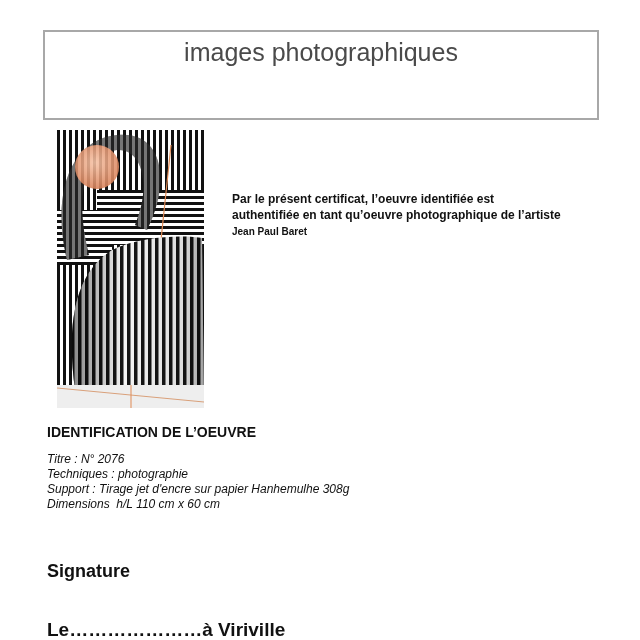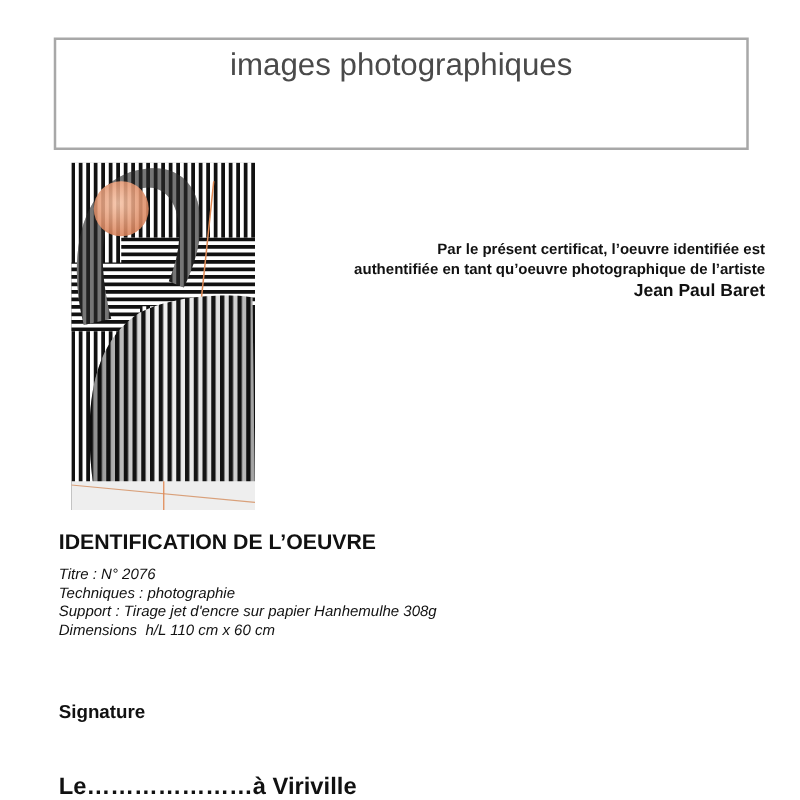--- a/index.html
+++ b/index.html
@@ -2,26 +2,26 @@
 <html><head>
 <meta charset="utf-8">
 <style>
   html, body { margin:0; padding:0; background:#ffffff; }
   body { width:640px; height:640px; position:relative; overflow:hidden; font-family:"Liberation Sans", sans-serif; color:#111; }
   .title-box { position:absolute; left:43px; top:30px; width:552px; height:86px; border:2px solid #a8a8a8; box-sizing:content-box; text-align:center; }
   .title-main { margin-top:10px; font-size:27px; font-weight:bold; color:#444444; letter-spacing:0px; line-height:30px; }
   .title-sub { margin-top:6px; font-size:25px; color:#4a4a4a; line-height:28px; }
   .photo { position:absolute; left:57px; top:130px; width:147px; height:278px; overflow:hidden; background:#ddd; }
   .photo svg { display:block; }
-  .statement { position:absolute; left:232px; top:191px; width:380px; text-align:right; font-size:12px; font-weight:bold; line-height:16px; color:#111; }
-  .statement .artist { font-size:14px; line-height:18px; }
-  .ident-heading { position:absolute; left:47px; top:424px; font-size:17px; font-weight:bold; color:#111; }
+  .statement { position:absolute; left:232px; top:191px; width:380px; text-align:left; font-size:12px; font-weight:bold; line-height:16px; color:#111; }
+  .statement .artist { font-size:10px; line-height:18px; }
+  .ident-heading { position:absolute; left:47px; top:424px; font-size:14px; font-weight:bold; color:#111; }
   .ident-list { position:absolute; left:47px; top:452px; font-size:12px; font-style:italic; line-height:15px; color:#111; }
   .ident-list div { white-space:pre; }
-  .signature { position:absolute; left:47px; top:561px; font-size:15px; font-weight:bold; color:#111; }
+  .signature { position:absolute; left:47px; top:561px; font-size:18px; font-weight:bold; color:#111; }
   .place { position:absolute; left:47px; top:619px; font-size:19px; font-weight:bold; color:#111; }
 </style>
 </head>
 <body>
 
 <div class="title-box">
   <div class="title-sub">images photographiques</div>
 </div>
 
 <div class="photo">

